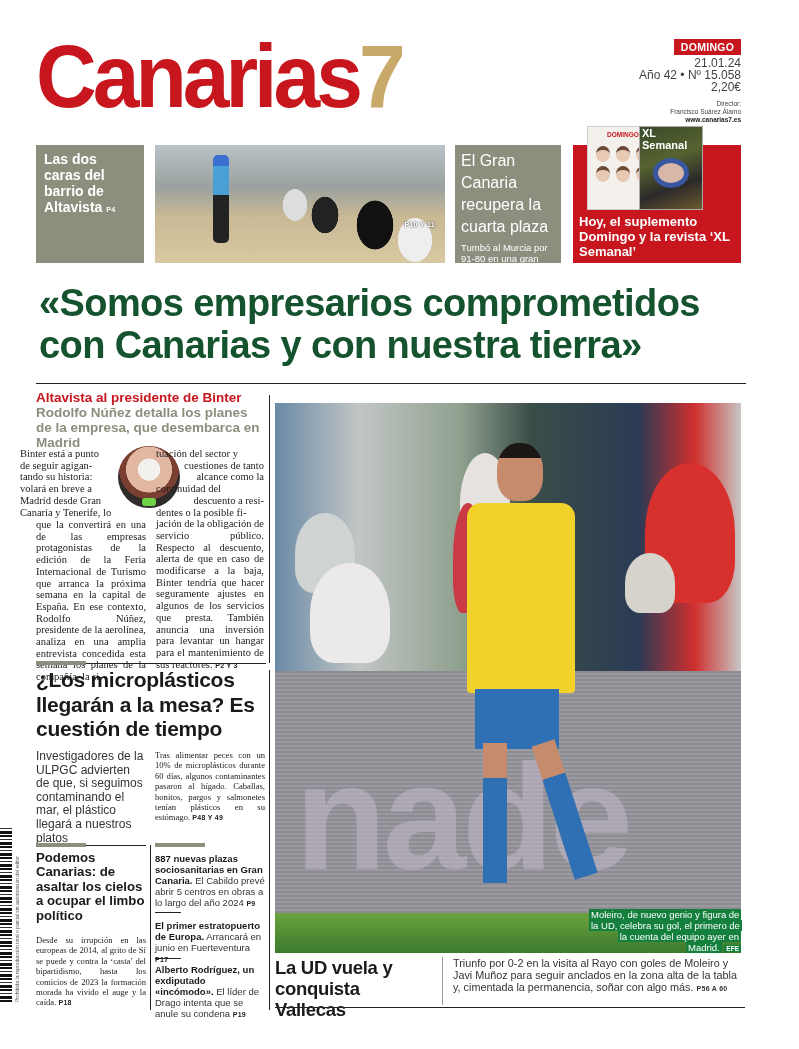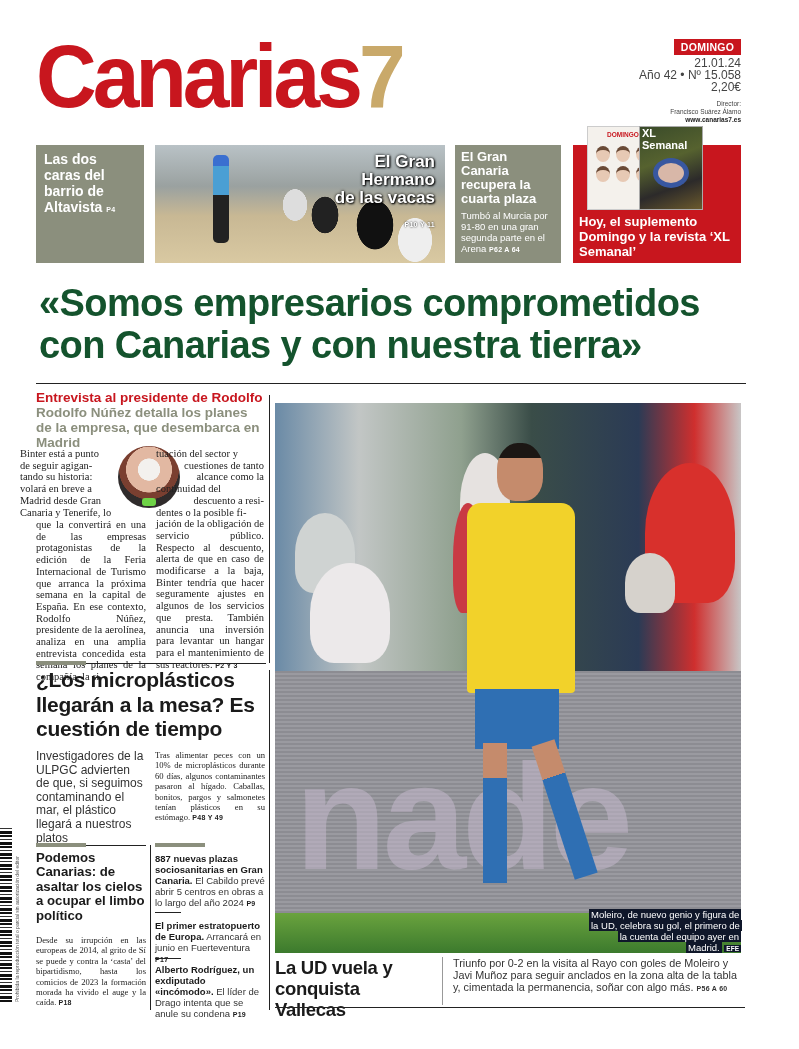--- a/index.html
+++ b/index.html
@@ -23,21 +23,21 @@
       background:
         radial-gradient(ellipse 30px 40px at 220px 80px, #111 60%, transparent 62%),
         radial-gradient(ellipse 28px 36px at 260px 95px, #eee 60%, transparent 62%),
         radial-gradient(ellipse 22px 30px at 170px 70px, #222 60%, transparent 62%),
         radial-gradient(ellipse 20px 26px at 140px 60px, #ddd 60%, transparent 62%),
         linear-gradient(180deg, #b9c2c6 0%, #9aa1a0 35%, #c8b894 60%, #d9c9a2 100%); }
     .cows .person { position: absolute; left: 58px; top: 10px; width: 16px; height: 88px; background: linear-gradient(180deg, #3a6fd0 0 12%, #4a9fd4 12% 45%, #222 45% 100%); border-radius: 5px; }
     .cows .title { position: absolute; right: 10px; top: 8px; text-align: right; color: #fff; font-weight: 700; font-size: 17px; line-height: 18px; text-shadow: 0 0 3px #000, 1px 1px 2px #000; }
     .cows .pg { position: absolute; right: 10px; top: 76px; color: #fff; text-shadow: 0 0 2px #000; }
     .t3 { left: 455px; top: 145px; width: 106px; height: 118px; padding: 5px 6px; }
-    .t3 .h { font-weight: 700; font-size: 13px; line-height: 14px; }
+    .t3 .h { font-weight: 400; font-size: 16px; line-height: 22px; }
     .t3 .b { font-size: 9.5px; line-height: 11px; margin-top: 4px; }
     .promo { left: 573px; top: 145px; width: 168px; height: 118px; background: #c8161e; color: #fff; }
     .promo .h { position: absolute; left: 6px; bottom: 4px; font-weight: 700; font-size: 13px; line-height: 15px; }
     .mag1 { left: 587px; top: 126px; width: 72px; height: 84px; background: #f4f1ec; border: 1px solid #ccc; }
     .mag1 .mt { font-size: 6.5px; font-weight: 700; color: #c8161e; text-align: center; margin-top: 4px; }
     .mag1 .faces { display: grid; grid-template-columns: repeat(3, 14px); gap: 4px 6px; justify-content: center; margin-top: 8px; }
     .mag1 .faces span { width: 14px; height: 16px; border-radius: 50%; background: #e7c9b4; border-top: 4px solid #6a4a36; }
     .mag2 { left: 639px; top: 126px; width: 64px; height: 84px; background: linear-gradient(160deg, #3a4b2a, #56622f 40%, #2c2a2a 70%, #6b5a2d); border: 1px solid #aaa; }
     .mag2 .mt { color: #fff; font-weight: 700; font-size: 11px; padding-left: 2px; }
     .mag2 .baby { position: absolute; left: 18px; top: 36px; width: 26px; height: 20px; border-radius: 50%; background: #d8b7a8; box-shadow: 0 0 0 5px #3857a0; }
@@ -67,21 +67,21 @@
     .photo .board .word { position: absolute; left: 20px; top: 60px; font-weight: 700; font-size: 150px; color: #c4b8cc; letter-spacing: -4px; opacity: .55; }
     .photo .grass { position: absolute; left: 0; bottom: 0; width: 100%; height: 40px; background: linear-gradient(180deg, #6aa33e, #3c7a2d); }
     .photo .player { position: absolute; left: 186px; top: 40px; width: 120px; height: 500px; }
     .photo .player .head { position: absolute; left: 36px; top: 0; width: 46px; height: 58px; border-radius: 45% 45% 40% 40%; background: linear-gradient(180deg, #1c1714 0 26%, #c58b6c 26%); }
     .photo .player .shirt { position: absolute; left: 6px; top: 60px; width: 108px; height: 190px; background: #f2d22a; border-radius: 14px 14px 4px 4px; }
     .photo .player .shorts { position: absolute; left: 14px; top: 246px; width: 84px; height: 60px; background: #2f6fb3; }
     .photo .player .leg1 { position: absolute; left: 22px; top: 300px; width: 24px; height: 140px; background: linear-gradient(180deg, #c58b6c 0 25%, #2f6fb3 25%); }
     .photo .player .leg2 { position: absolute; left: 70px; top: 300px; width: 24px; height: 140px; background: linear-gradient(180deg, #c58b6c 0 25%, #2f6fb3 25%); transform: rotate(-18deg); transform-origin: top; }
     .photo .fan { position: absolute; border-radius: 50% 50% 30% 30%; }
     .caption { right: 58px; top: 909px; width: 152px; text-align: right; font-size: 9.5px; line-height: 11px; color: #fff; }
-    .caption span { background: #0f172a; padding: 0 2px; box-decoration-break: clone; -webkit-box-decoration-break: clone; }
+    .caption span { background: #15803d; padding: 0 2px; box-decoration-break: clone; -webkit-box-decoration-break: clone; }
     .caption .src { font-size: 6.5px; font-weight: 700; }
 
     
     .bar { background: #8b8f7d; height: 4px; width: 50px; }
     .micro-h { left: 36px; top: 668px; width: 230px; font-weight: 700; font-size: 21px; line-height: 24.5px; letter-spacing: -0.3px; }
     .micro-lead { left: 36px; top: 750px; width: 110px; font-size: 12px; line-height: 13.6px; color: #333; }
     .micro-body { left: 155px; top: 750px; width: 110px; font-family: "Liberation Serif", serif; font-size: 8.6px; line-height: 10.4px; text-align: justify; color: #222; }
 
     
     .pod-h { left: 36px; top: 851px; width: 110px; font-weight: 700; font-size: 13.2px; line-height: 14.4px; }
@@ -113,25 +113,20 @@
   <div>Francisco Suárez Álamo</div>
   <div class="web">www.canarias7.es</div>
 </div>
 
 <div class="abs teaser-gray t1">
   <span>Las dos caras del barrio de Altavista</span>
   <span class="pg">P4</span>
 </div>
 <div class="abs cows">
   <div class="person"></div>
-  <div class="title">
-    <div>El Gran</div>
-    <div>Hermano</div>
-    <div>de las vacas</div>
-  </div>
   <div class="pg">P10 Y 11</div>
 </div>
 <div class="abs teaser-gray t3">
   <div class="h">El Gran Canaria recupera la cuarta plaza</div>
   <div class="b"><span>Tumbó al Murcia por 91-80 en una gran segunda parte en el Arena</span> <span class="pg">P62 A 64</span></div>
 </div>
 <div class="abs promo">
   <div class="h">Hoy, el suplemento Domingo y la revista ‘XL Semanal’</div>
 </div>
 <div class="abs mag1">
@@ -146,21 +141,21 @@
     </div>
 </div>
 <div class="abs mag2">
   <div class="mt">XL Semanal</div>
   <div class="baby"></div>
 </div>
 
 <h1 class="abs main-h">«Somos empresarios comprometidos con Canarias y con nuestra tierra»</h1>
 <div class="abs rule" style="left:36px; top:383px; width:710px;"></div>
 
-<div class="abs kicker">Entrevista al presidente de Rodolfo</div>
+<div class="abs kicker">Altavista al presidente de Binter</div>
 <div class="abs subkick">Rodolfo Núñez detalla los planes de la empresa, que desembarca en Madrid</div>
 <div class="abs portrait"></div>
 <div class="abs body-serif col-a">
   <span>Binter está a punto</span>
   <span>de seguir agigan-</span>
   <span>tando su historia:</span>
   <span>volará en breve a</span>
   <span>Madrid desde Gran</span>
   <span>Canaria y Tenerife, lo</span>
 </div>

